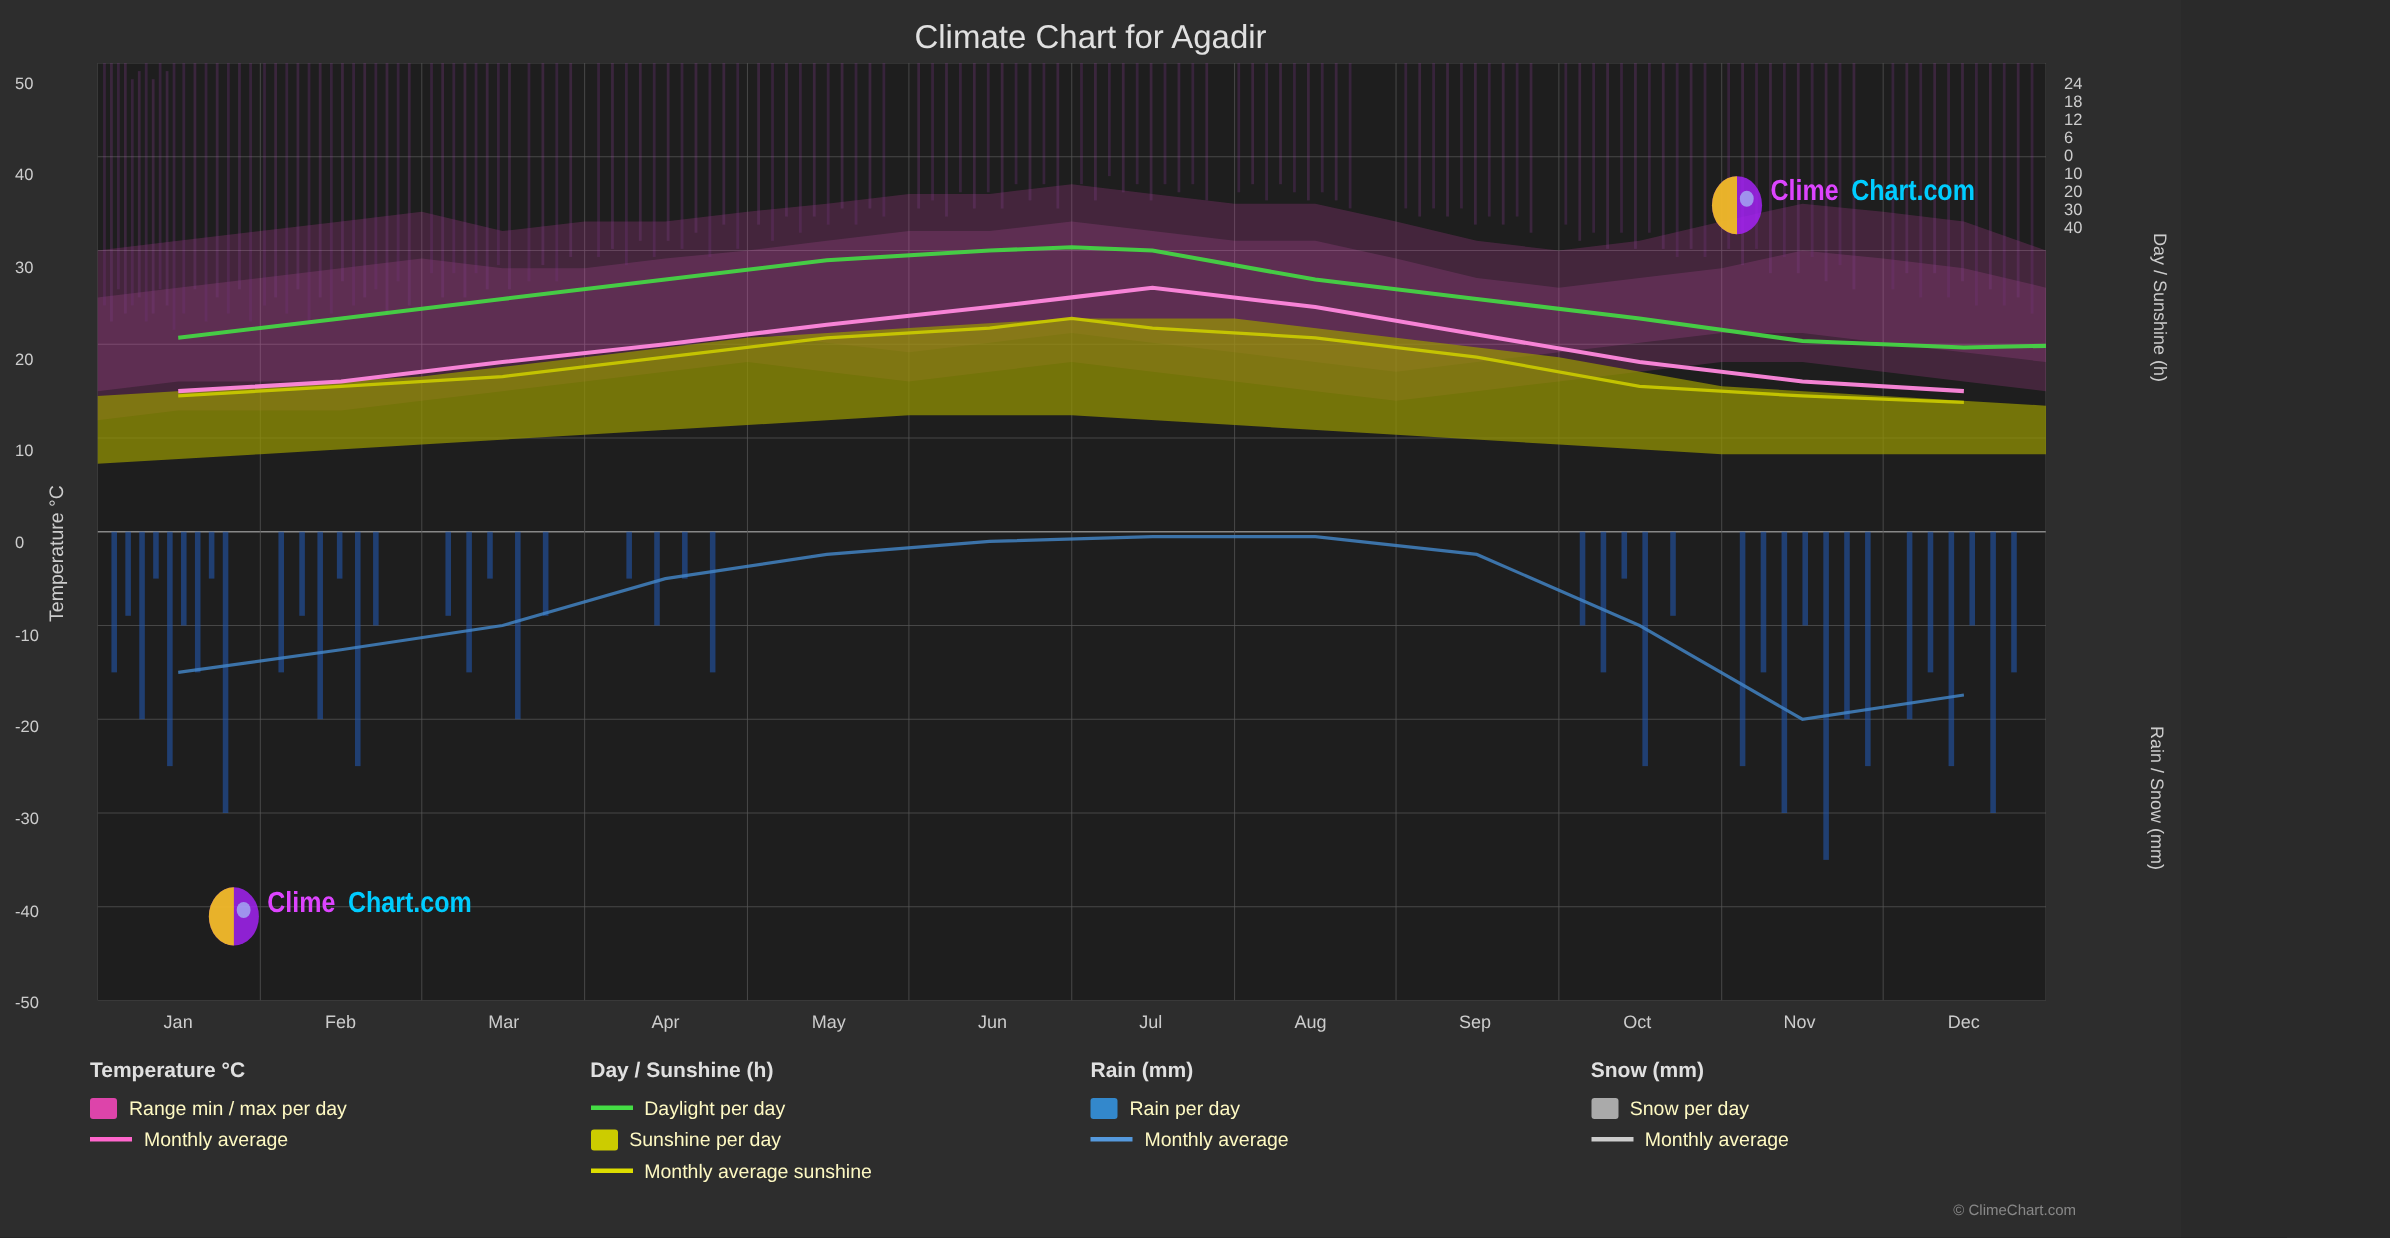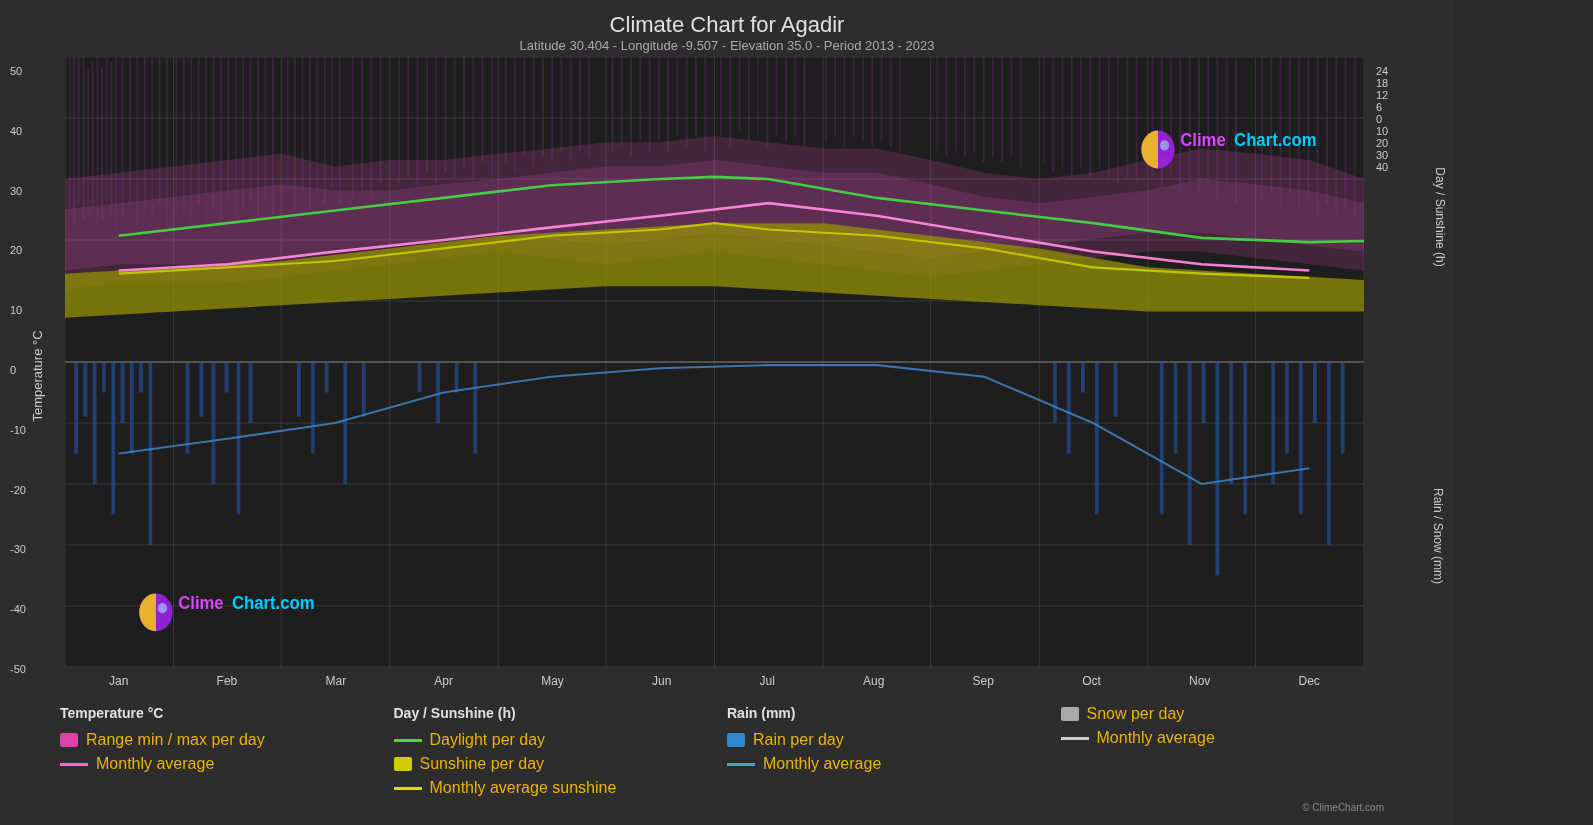--- a/index.html
+++ b/index.html
@@ -110,22 +110,22 @@
     .legend-title {
       color: #e0e0e0;
       font-size: 14px;
       font-weight: bold;
       margin-bottom: 4px;
     }
     .legend-item {
       display: flex;
       align-items: center;
       gap: 8px;
-      font-size: 16px;
-      color: #eab308;
+      font-size: 13px;
+      color: #fef9c3;
     }
     .legend-swatch {
       width: 18px;
       height: 14px;
       display: inline-block;
       border-radius: 2px;
       flex-shrink: 0;
     }
     .legend-line {
       width: 28px;
@@ -145,21 +145,20 @@
       stroke-width: 0.5;
     }
   </style>
 </head>
 <body>
 
 <div class="page-container">
 
   <div class="header">
     <h1>Climate Chart for Agadir</h1>
-    <p>Latitude 30.404 - Longitude -9.507 - Elevation 35.0 - Period 2013 - 2023</p>
   </div>
 
   <div class="chart-area">
 
     <div class="y-axis-left">
       <span class="y-axis-left-label">Temperature °C</span>
       <span class="y-tick">50</span>
       <span class="y-tick">40</span>
       <span class="y-tick">30</span>
       <span class="y-tick">20</span>
@@ -524,20 +523,21 @@
         <span class="legend-swatch" style="background:#3388cc;"></span>
         <span>Rain per day</span>
       </div>
       <div class="legend-item">
         <span class="legend-line" style="background:#5599dd;"></span>
         <span>Monthly average</span>
       </div>
     </div>
 
     <div class="legend-col">
+      <div class="legend-title">Snow (mm)</div>
       <div class="legend-item">
         <span class="legend-swatch" style="background:#aaaaaa;"></span>
         <span>Snow per day</span>
       </div>
       <div class="legend-item">
         <span class="legend-line" style="background:#cccccc;"></span>
         <span>Monthly average</span>
       </div>
       <div style="margin-top:auto;text-align:right;padding-top:10px;">
         <span class="copyright">© ClimeChart.com</span>

